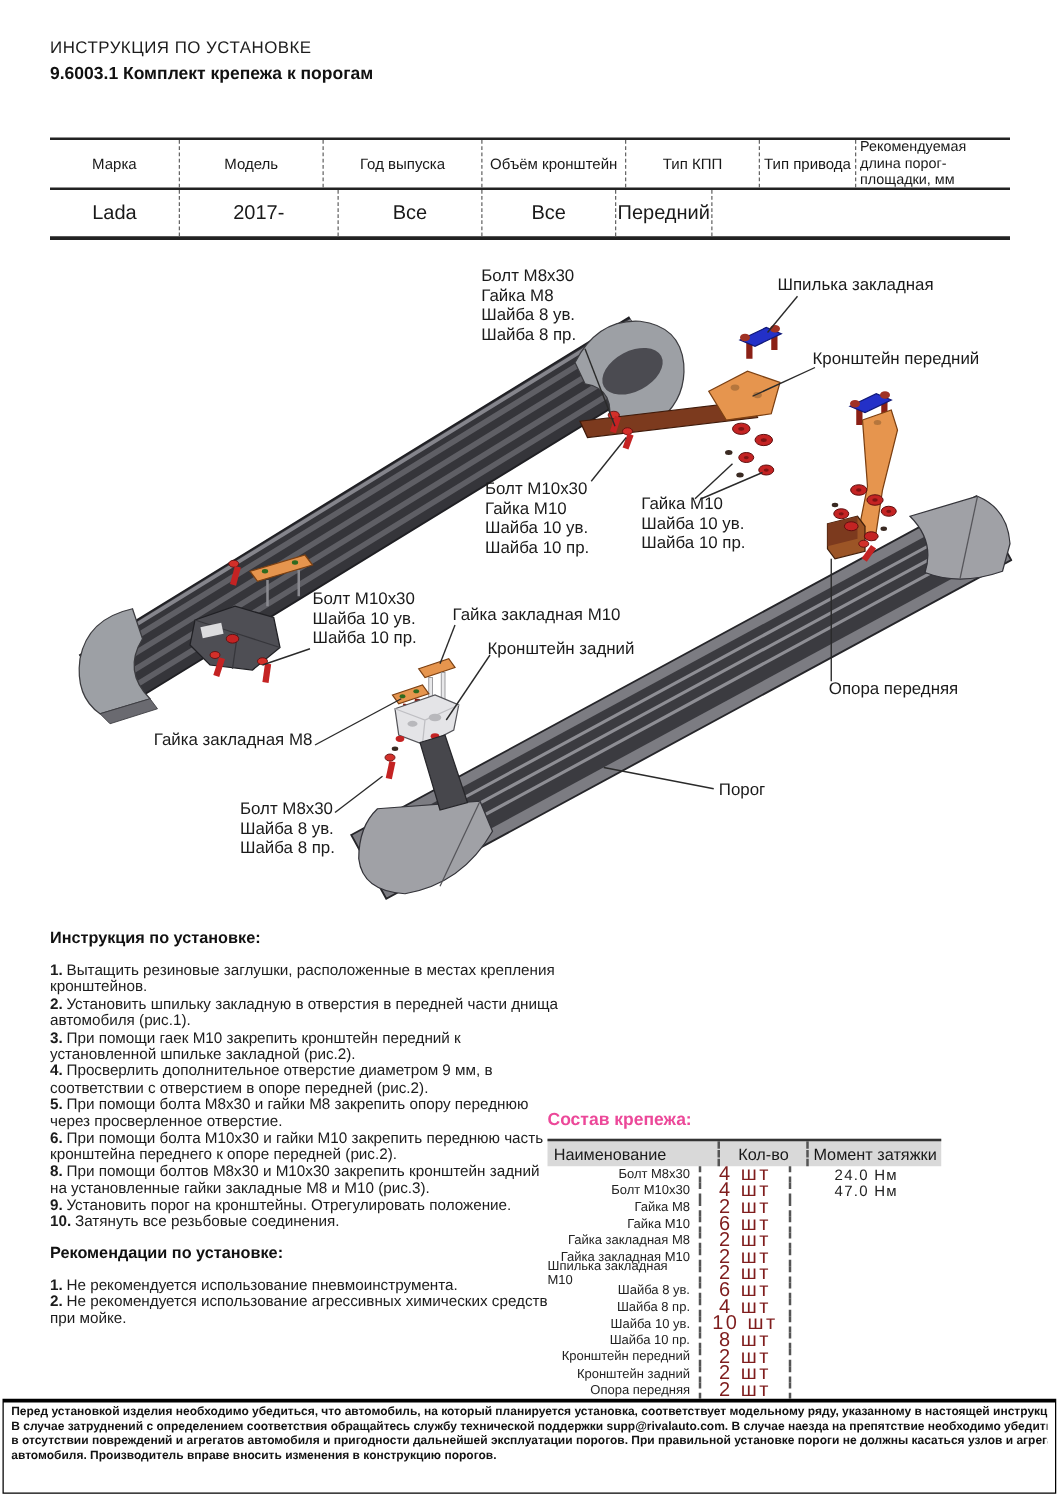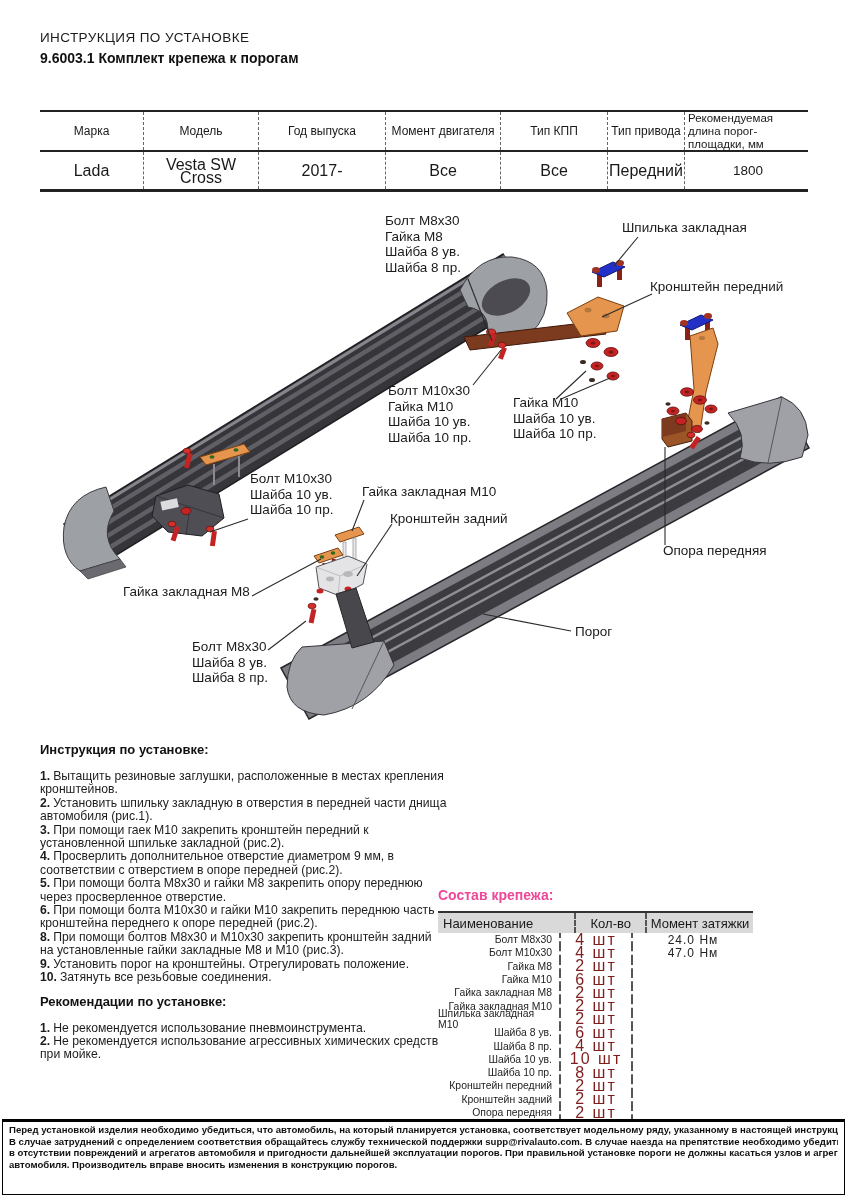--- a/index.html
+++ b/index.html
@@ -59,33 +59,31 @@
 <body>
 
 <div class="abs doc-title">ИНСТРУКЦИЯ ПО УСТАНОВКЕ</div>
 <div class="abs doc-subtitle">9.6003.1 Комплект крепежа к порогам</div>
 
 <div class="abs vt">
   <div class="vt-row head">
     <div class="vt-cell c0">Марка</div>
     <div class="vt-cell c1">Модель</div>
     <div class="vt-cell c2">Год выпуска</div>
-    <div class="vt-cell c3">Момент двигателя</div>
+    <div class="vt-cell c3">Объём кронштейн</div>
     <div class="vt-cell c4">Тип КПП</div>
     <div class="vt-cell c5">Тип привода</div>
     <div class="vt-cell c6 last">Рекомендуемая длина порог-площадки, мм</div>
   </div>
   <div class="vt-row data">
     <div class="vt-cell c0">Lada</div>
-    <div class="vt-cell c1">Vesta SW Cross</div>
     <div class="vt-cell c2">2017-</div>
     <div class="vt-cell c3">Все</div>
     <div class="vt-cell c4">Все</div>
     <div class="vt-cell c5">Передний</div>
-    <div class="vt-cell c6 last" style="font-size:13.5px;justify-content:center">1800</div>
   </div>
 </div>
 
 <svg class="abs" style="left:40px;top:195px" width="770" height="530" viewBox="0 0 770 530">
 
   <g>
     <path d="M24,329 L463,59 L492,105 L52,375 Z" fill="#35353a" stroke="#1f1f23" stroke-width="1.5"></path>
     <path d="M29.6,338.4 L469.2,68.3 M35.4,347.7 L475,77.5 M41.1,357.1 L480.8,87 M46.9,366.5 L486.5,96.4" stroke="#5f5f65" stroke-width="4.5" fill="none"></path>
     <path d="M25.4,331.5 L465,61.4" stroke="#85858c" stroke-width="3" fill="none"></path>
     <path d="M66,292 Q30,300 24,332 Q20,362 40,376 L80,364 Q58,342 74,316 Z" fill="#9da0a5" stroke="#3c3c40"></path>

